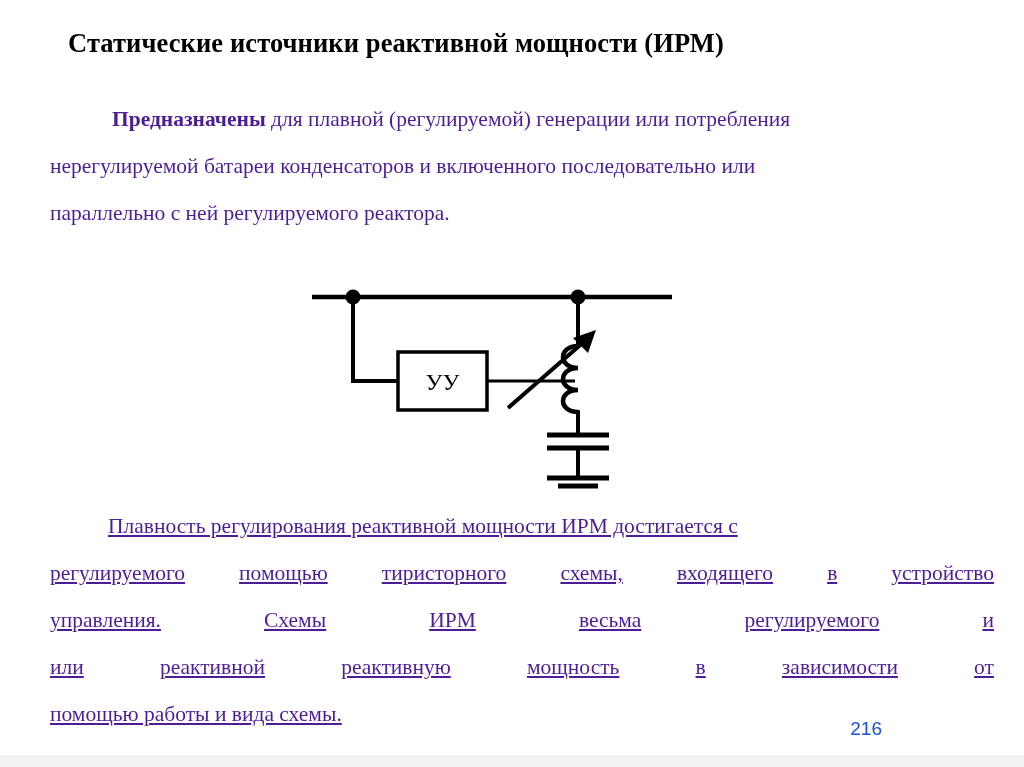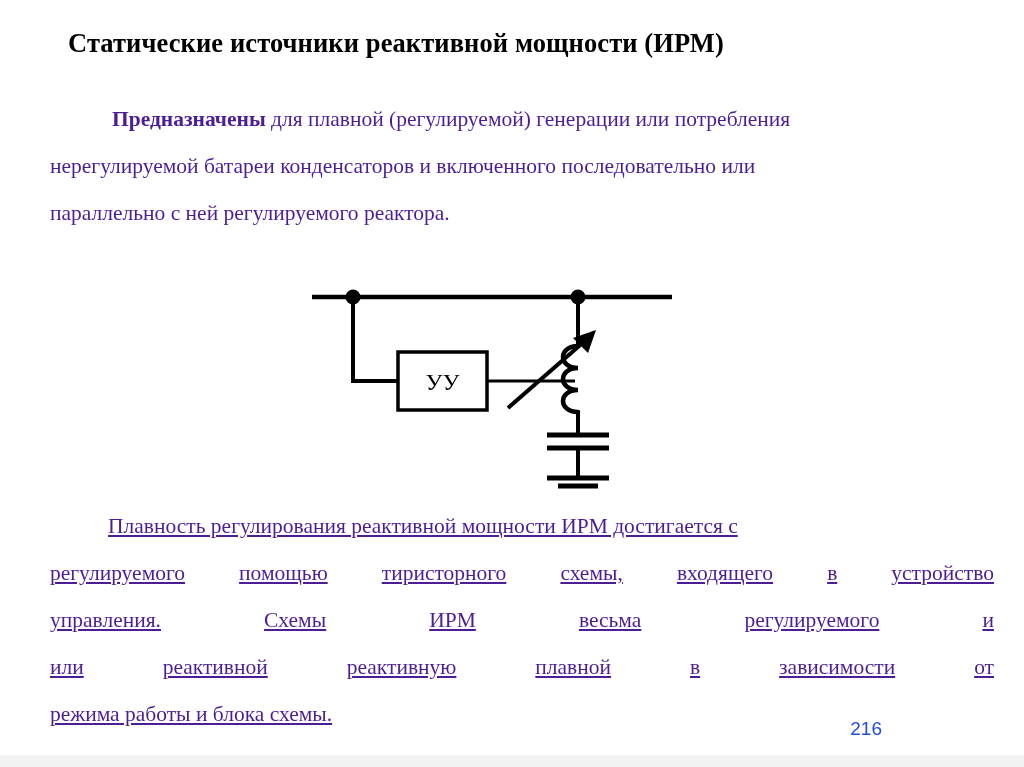--- a/index.html
+++ b/index.html
@@ -175,24 +175,24 @@
       <span>Схемы</span>
       <span>ИРМ</span>
       <span>весьма</span>
       <span>регулируемого</span>
       <span>и</span>
     </span>
     <span class="line">
       <span>или</span>
       <span>реактивной</span>
       <span>реактивную</span>
-      <span>плавной</span>
+      <span>мощность</span>
       <span>в</span>
       <span>зависимости</span>
       <span>от</span>
     </span>
-    <span class="line no-justify">режима работы и блока схемы.</span>
+    <span class="line no-justify">помощью работы и вида схемы.</span>
   </div>
 
   <div class="page-number">216</div>
 
   <div class="footer-band"></div>
 </div>
 
 </body></html>

